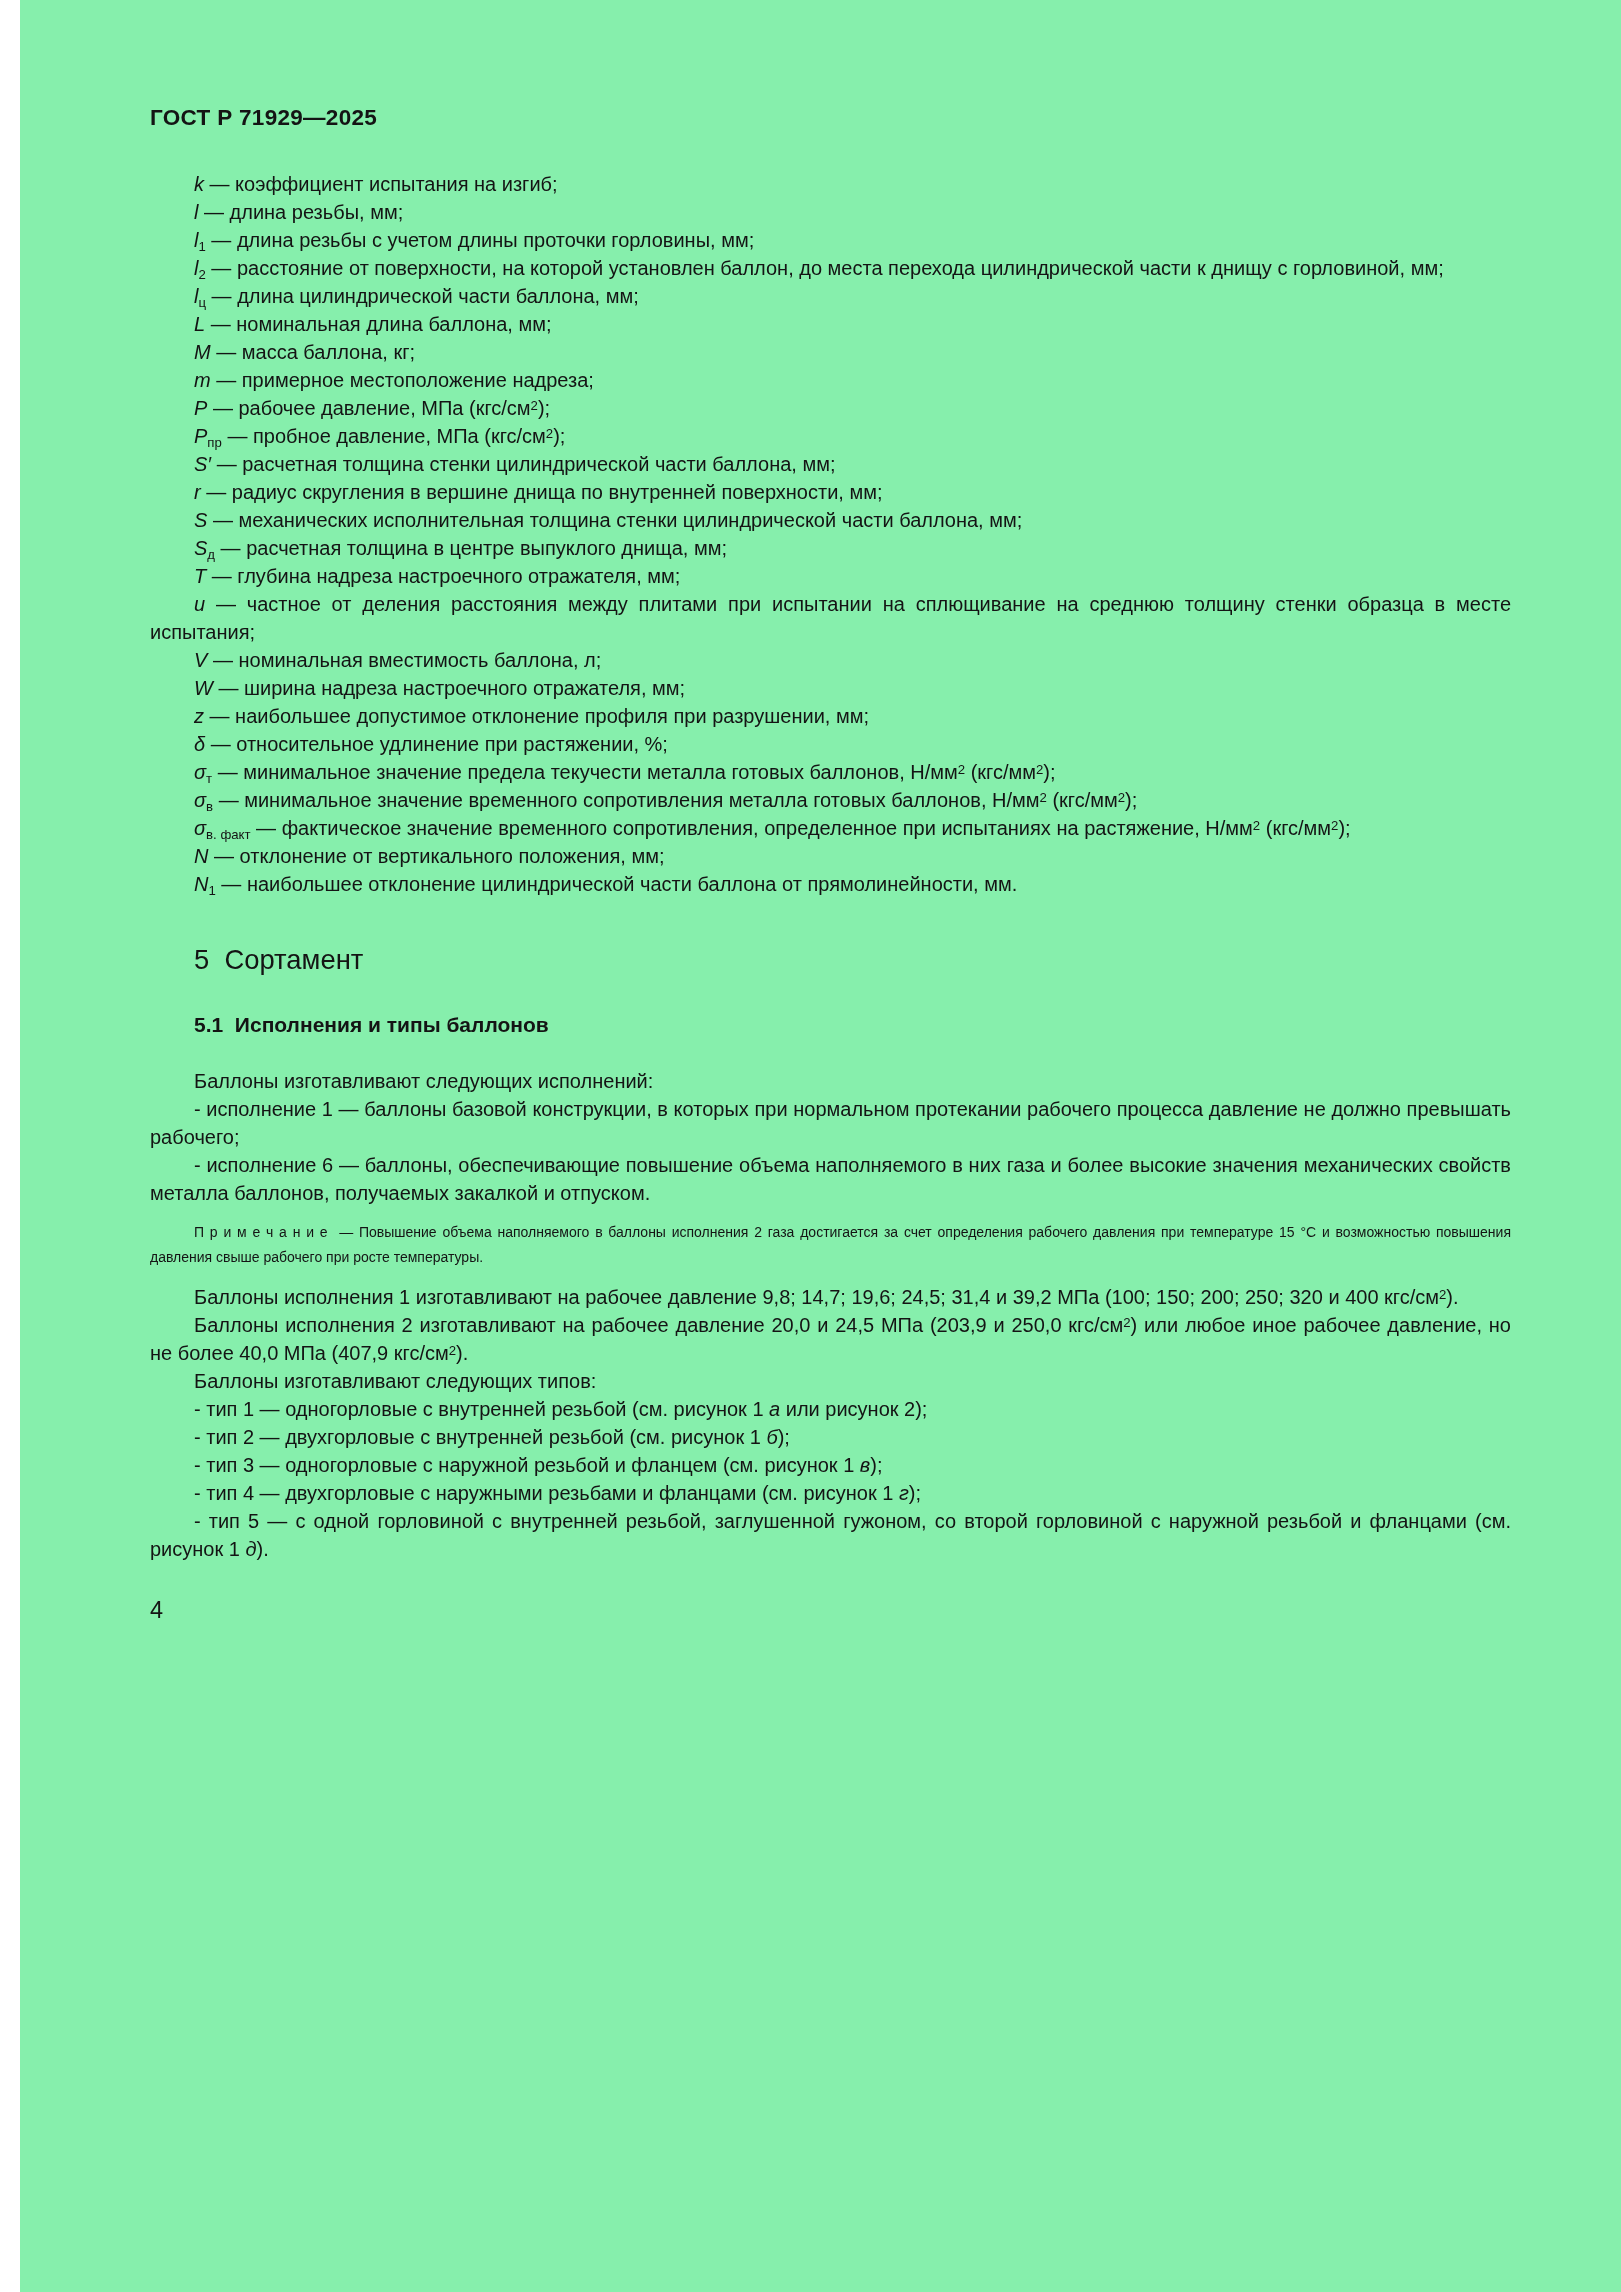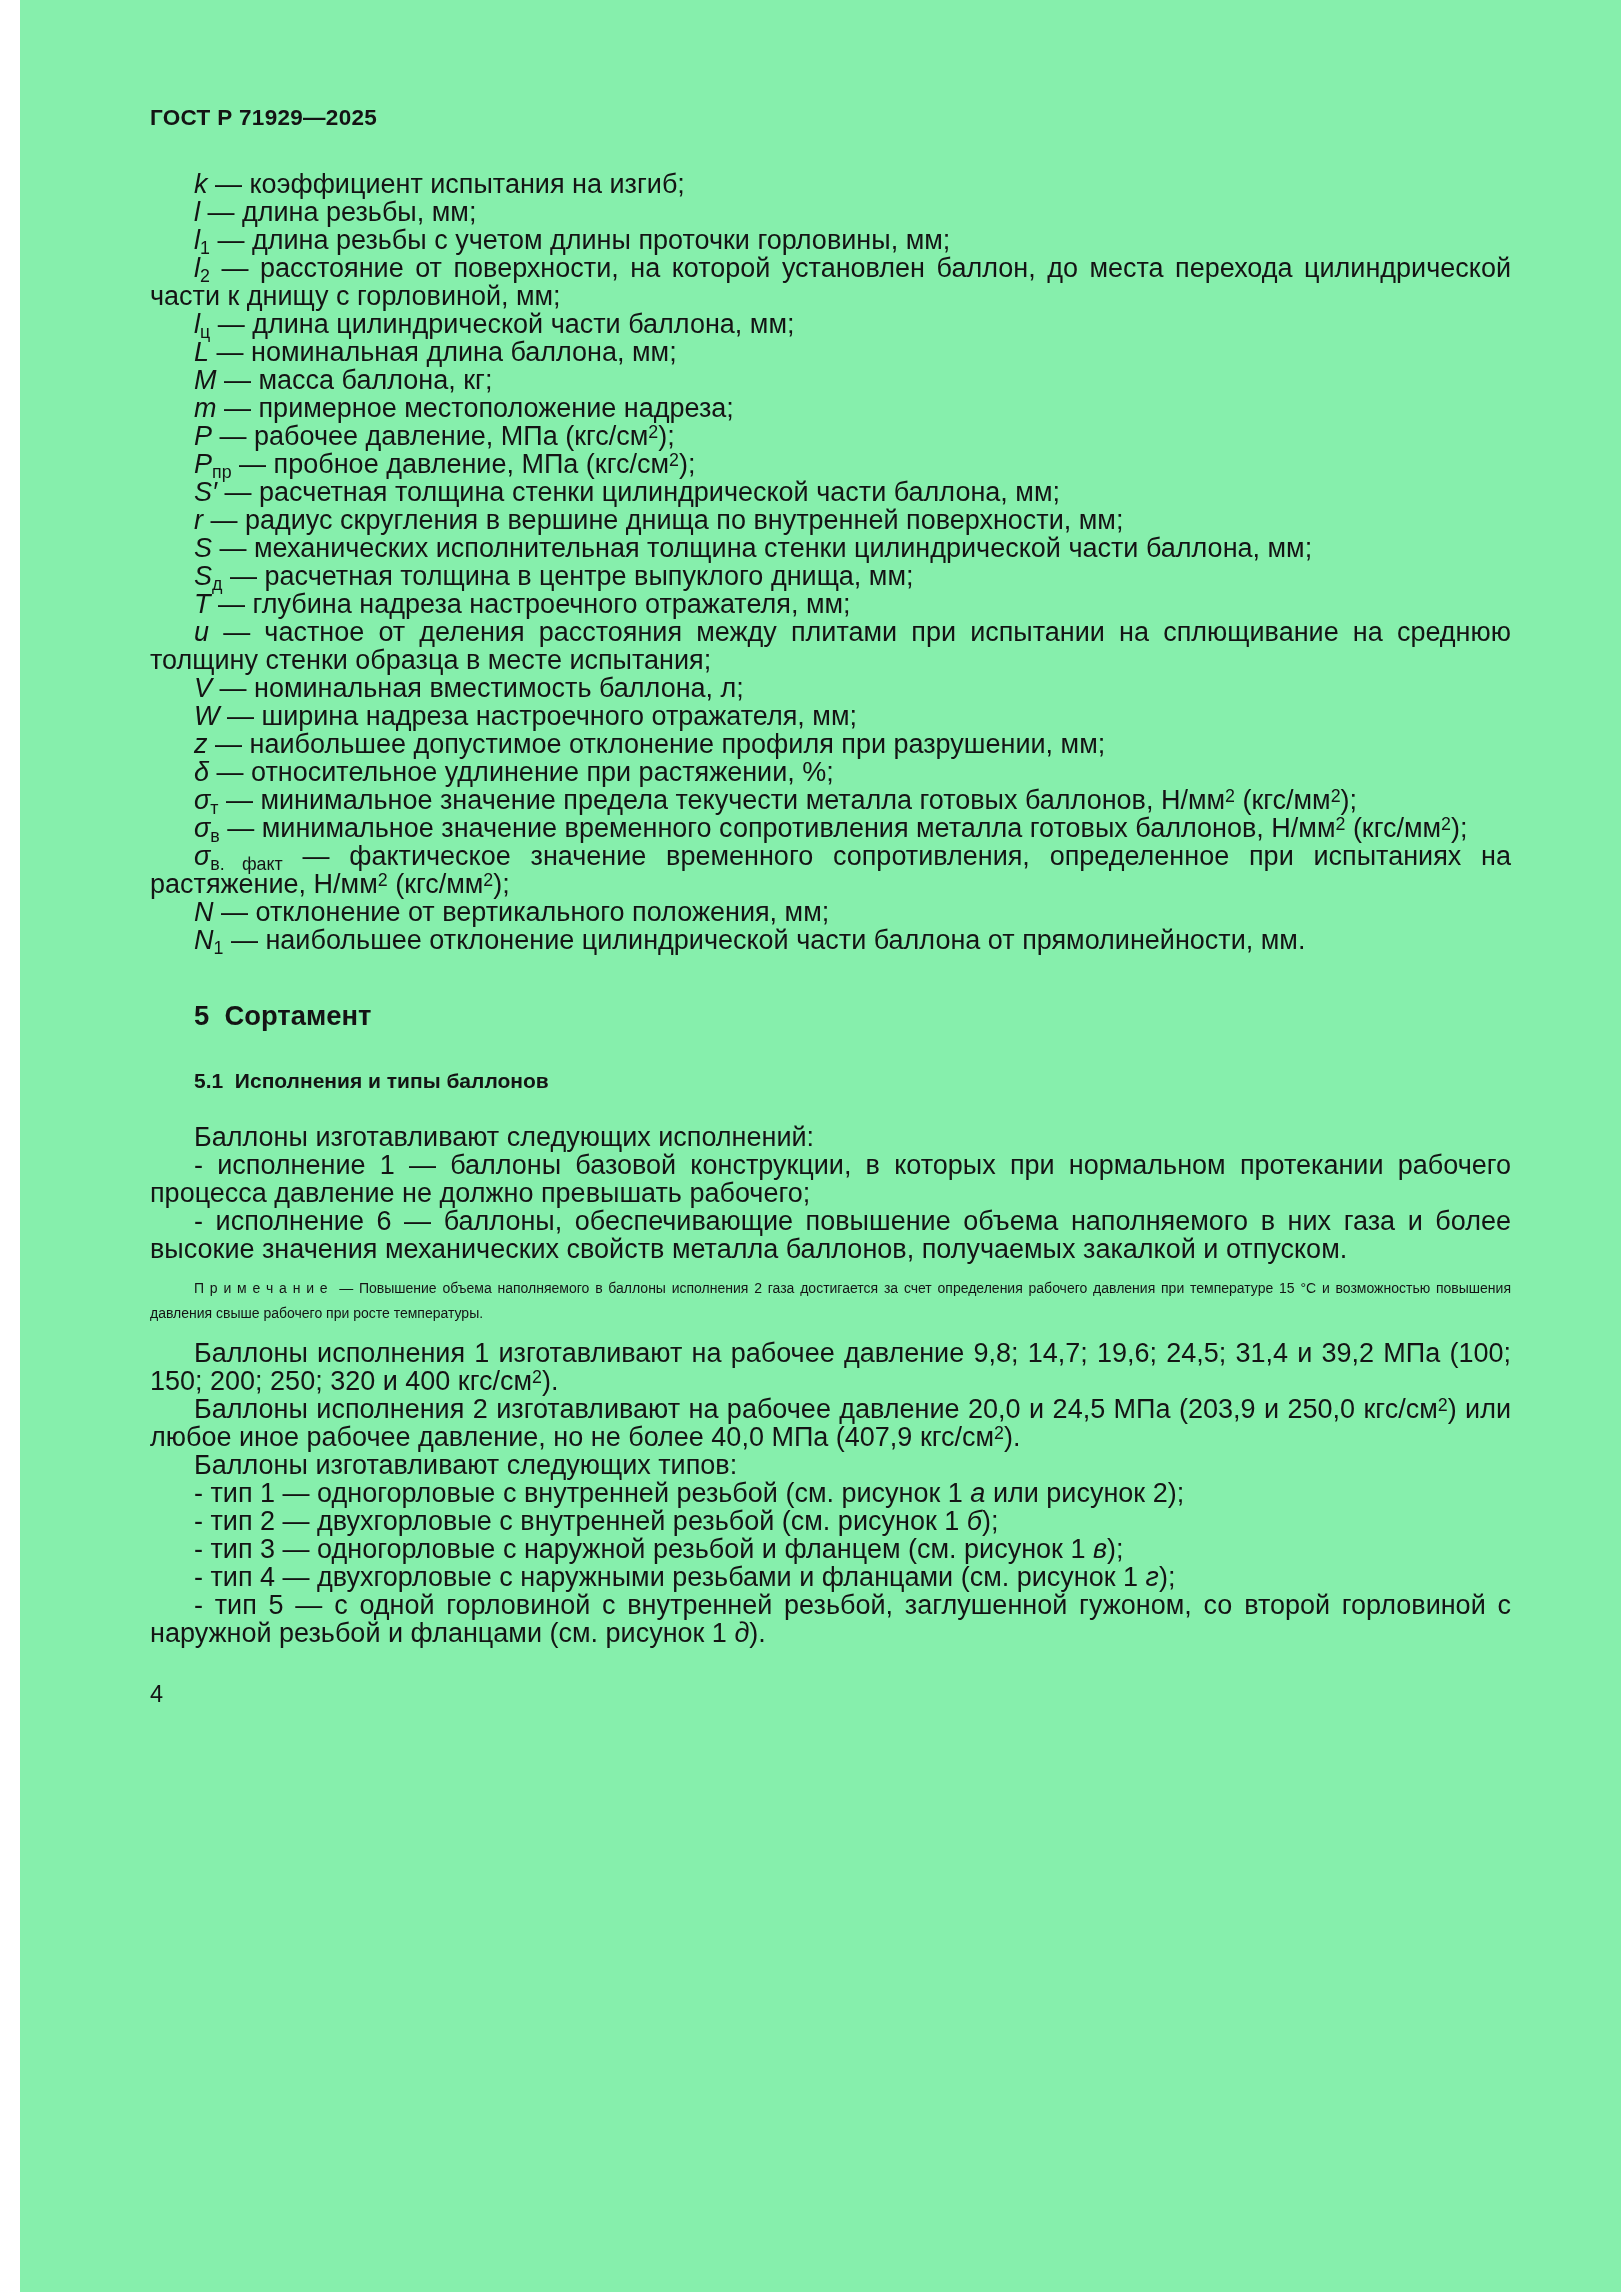--- a/index.html
+++ b/index.html
@@ -19,29 +19,29 @@
     margin-left: 20px;
   }
   .doc-header {
     font-weight: 700;
     font-size: 22.5px;
     line-height: 27.4px;
     letter-spacing: 0.3px;
   }
   .definitions { margin-top: 39px; }
   .para {
-    font-size: 27px;
+    font-size: 20px;
     line-height: 28px;
     text-align: justify;
     text-indent: 44px;
   }
   .sec-heading {
     font-size: 27.4px;
     line-height: 33px;
-    font-weight: 700;
+    font-weight: 400;
     margin: 45px 0 0 44px;
   }
   .sub-heading {
     font-size: 21px;
     line-height: 28px;
     font-weight: 700;
     margin: 35px 0 0 44px;
   }
   .body-text { margin-top: 27.4px; }
   .note {

